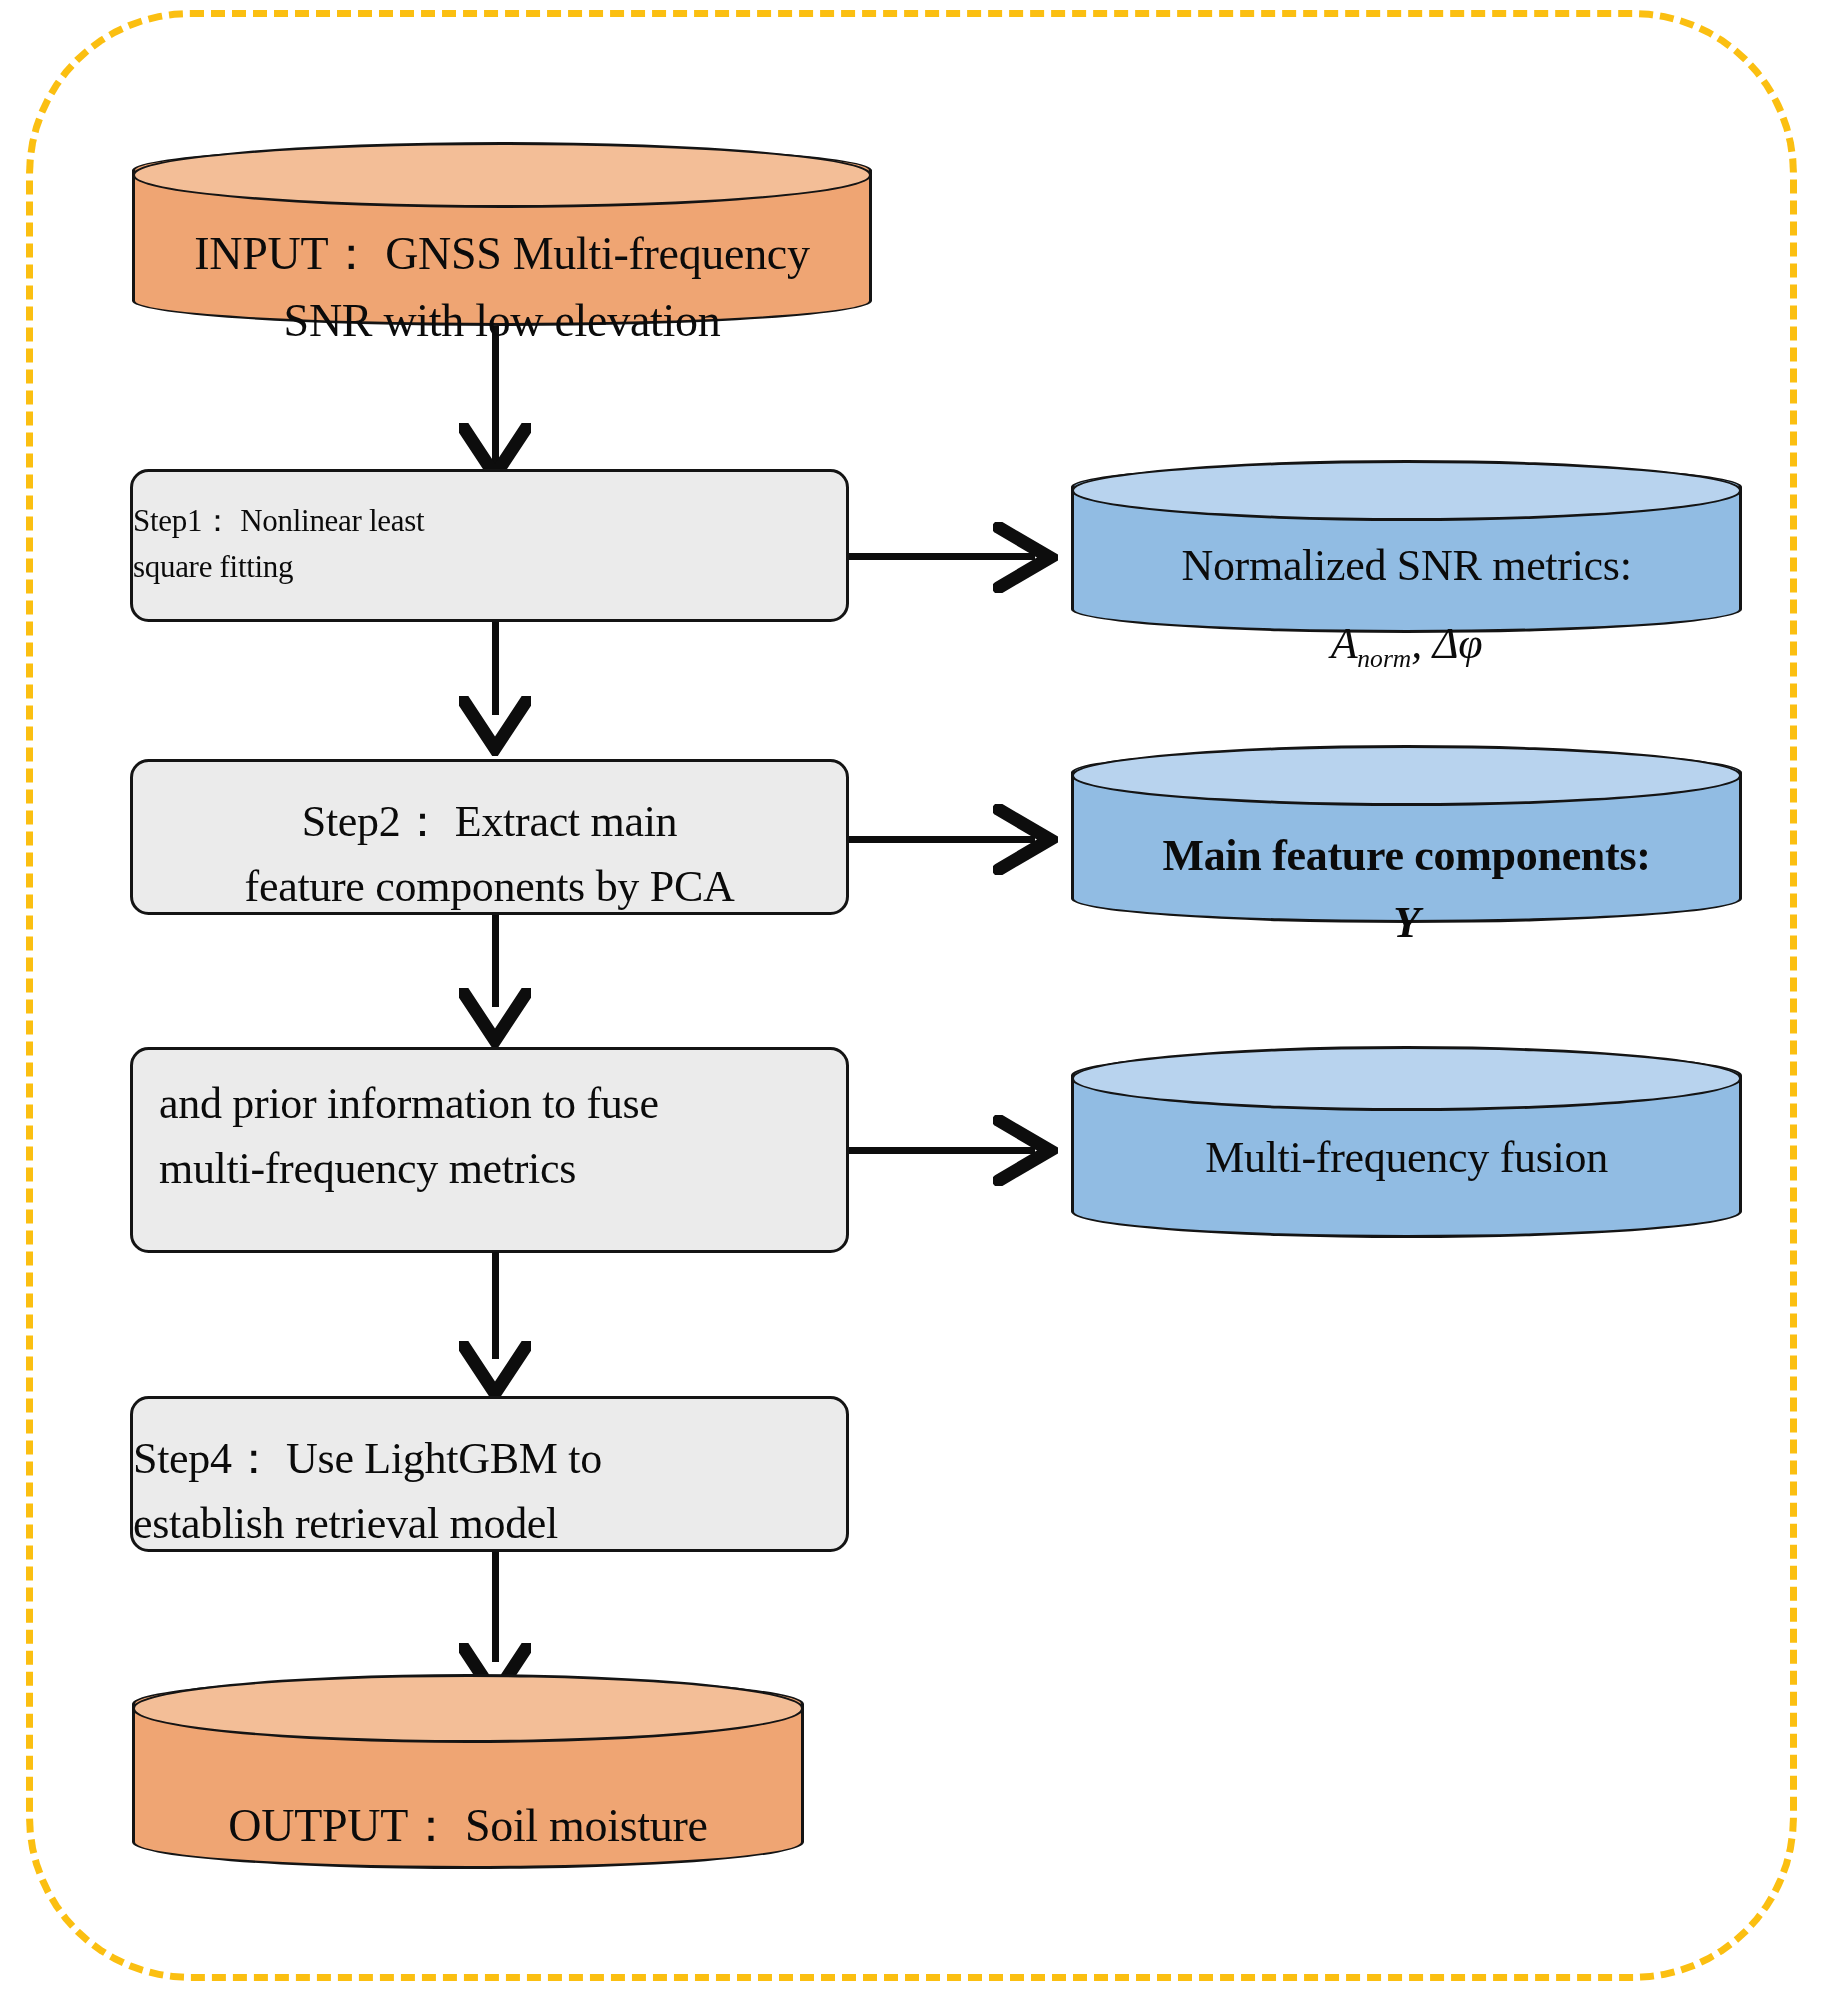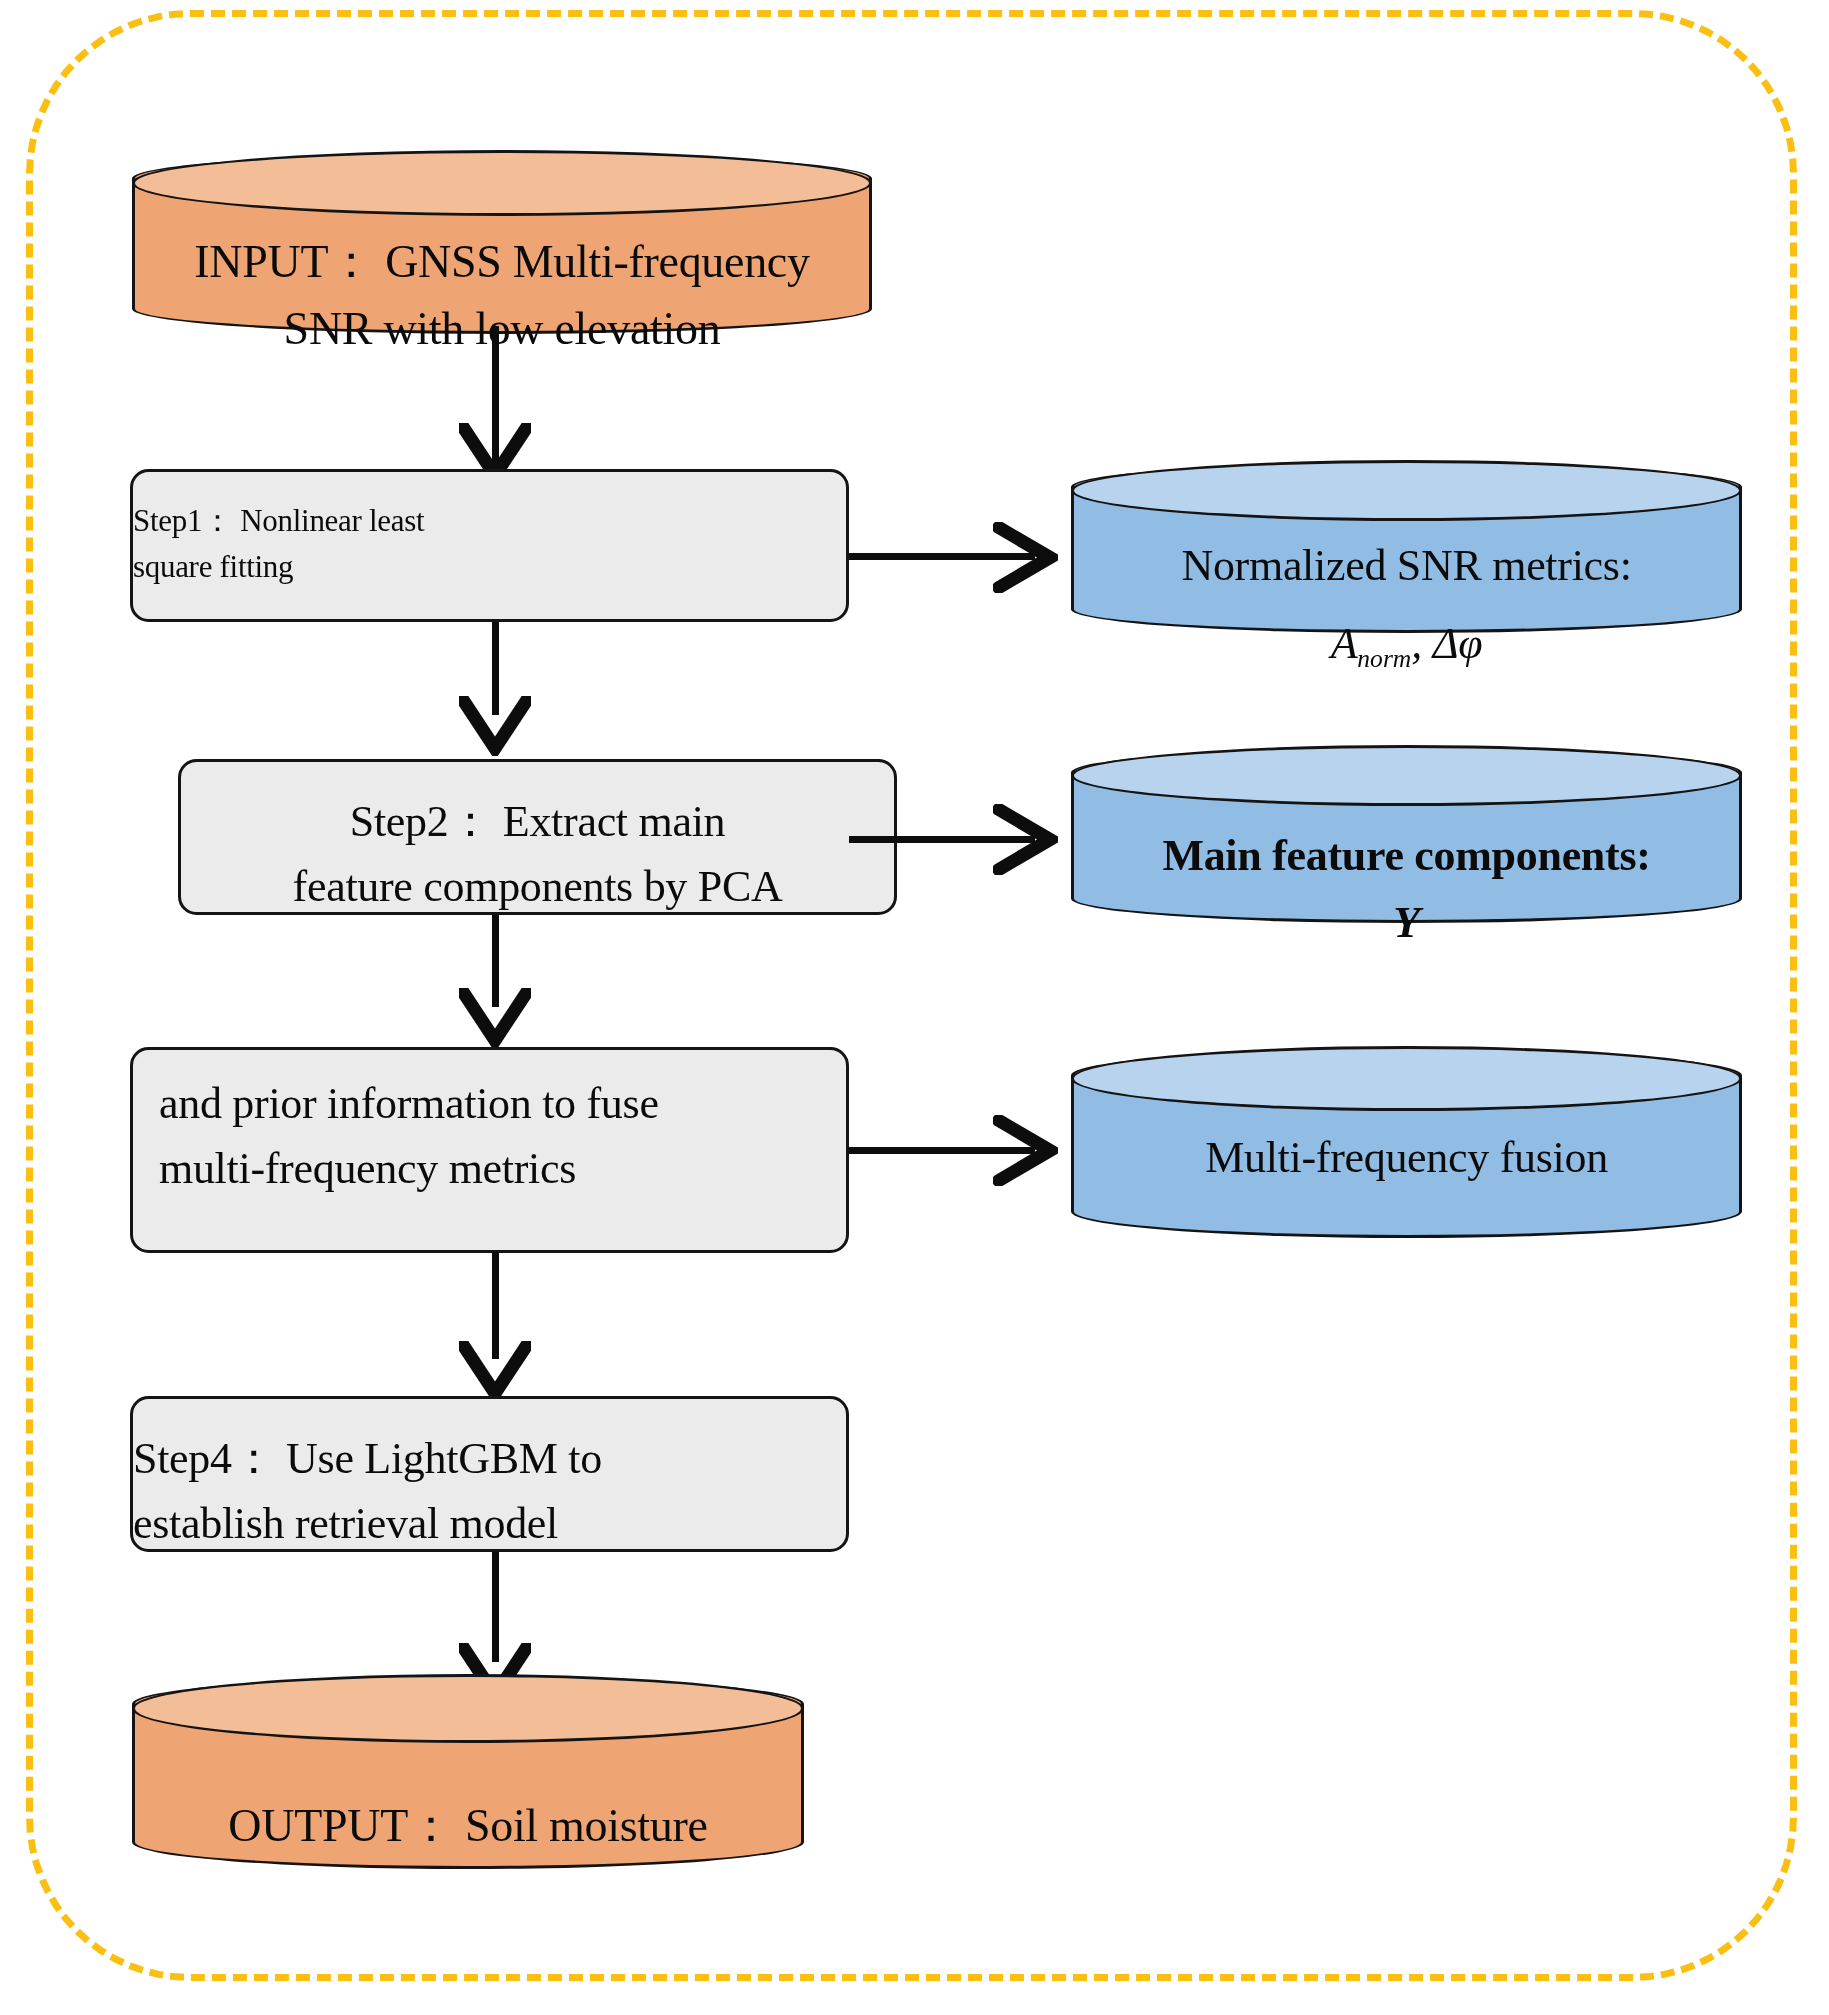--- a/index.html
+++ b/index.html
@@ -94,21 +94,21 @@
   .mi{font-style:italic;}
   .sub{font-size:.58em;font-style:italic;vertical-align:-0.35em;letter-spacing:0;}
 </style>
 </head>
 <body>
 
 <div id="stage">
 
   <div class="dashed-frame"></div>
 
-  <div class="cyl orange" style="left:132px;top:153px;width:740px;height:181px;">
+  <div class="cyl orange" style="left:132px;top:145px;width:740px;height:181px;">
     <div class="shadow"></div>
     <div class="body"></div>
     <div class="top" style="top:-3.3px;height:66px;"></div>
     <div class="label" style="top:76px;font-size:46px;">
       <div>INPUT： GNSS Multi-frequency</div>
       <div>SNR with low elevation</div>
     </div>
   </div>
 
   <div class="v-line" style="left:492px;top:326px;height:144px;"></div>
@@ -144,21 +144,21 @@
     </div>
   </div>
 
   <div class="v-line" style="left:492px;top:622px;height:93px;"></div>
   <div class="arrow-down" style="left:459px;top:696px;">
     <svg width="72" height="60" viewBox="0 0 132 110">
       <path d="M8 8 L66 96 L124 8" fill="none" stroke="#0d0d0d" stroke-width="24" stroke-linecap="round"></path>
     </svg>
   </div>
 
-  <div class="pbox" style="left:130px;top:759px;width:719px;height:156px;margin-left:48px;">
+  <div class="pbox" style="left:130px;top:759px;width:719px;height:156px;">
     <div class="ptext" style="top:27px;text-align:center;font-size:44px;">
       <div>Step2： Extract  main</div>
       <div>feature components by PCA</div>
     </div>
   </div>
 
   <div class="h-line" style="left:849px;top:836px;width:186px;"></div>
   <div class="arrow-right" style="left:993px;top:804px;">
     <svg width="65" height="71" viewBox="0 0 118 130">
       <path d="M10 10 L104 65 L10 120" fill="none" stroke="#0d0d0d" stroke-width="24" stroke-linecap="round"></path>

